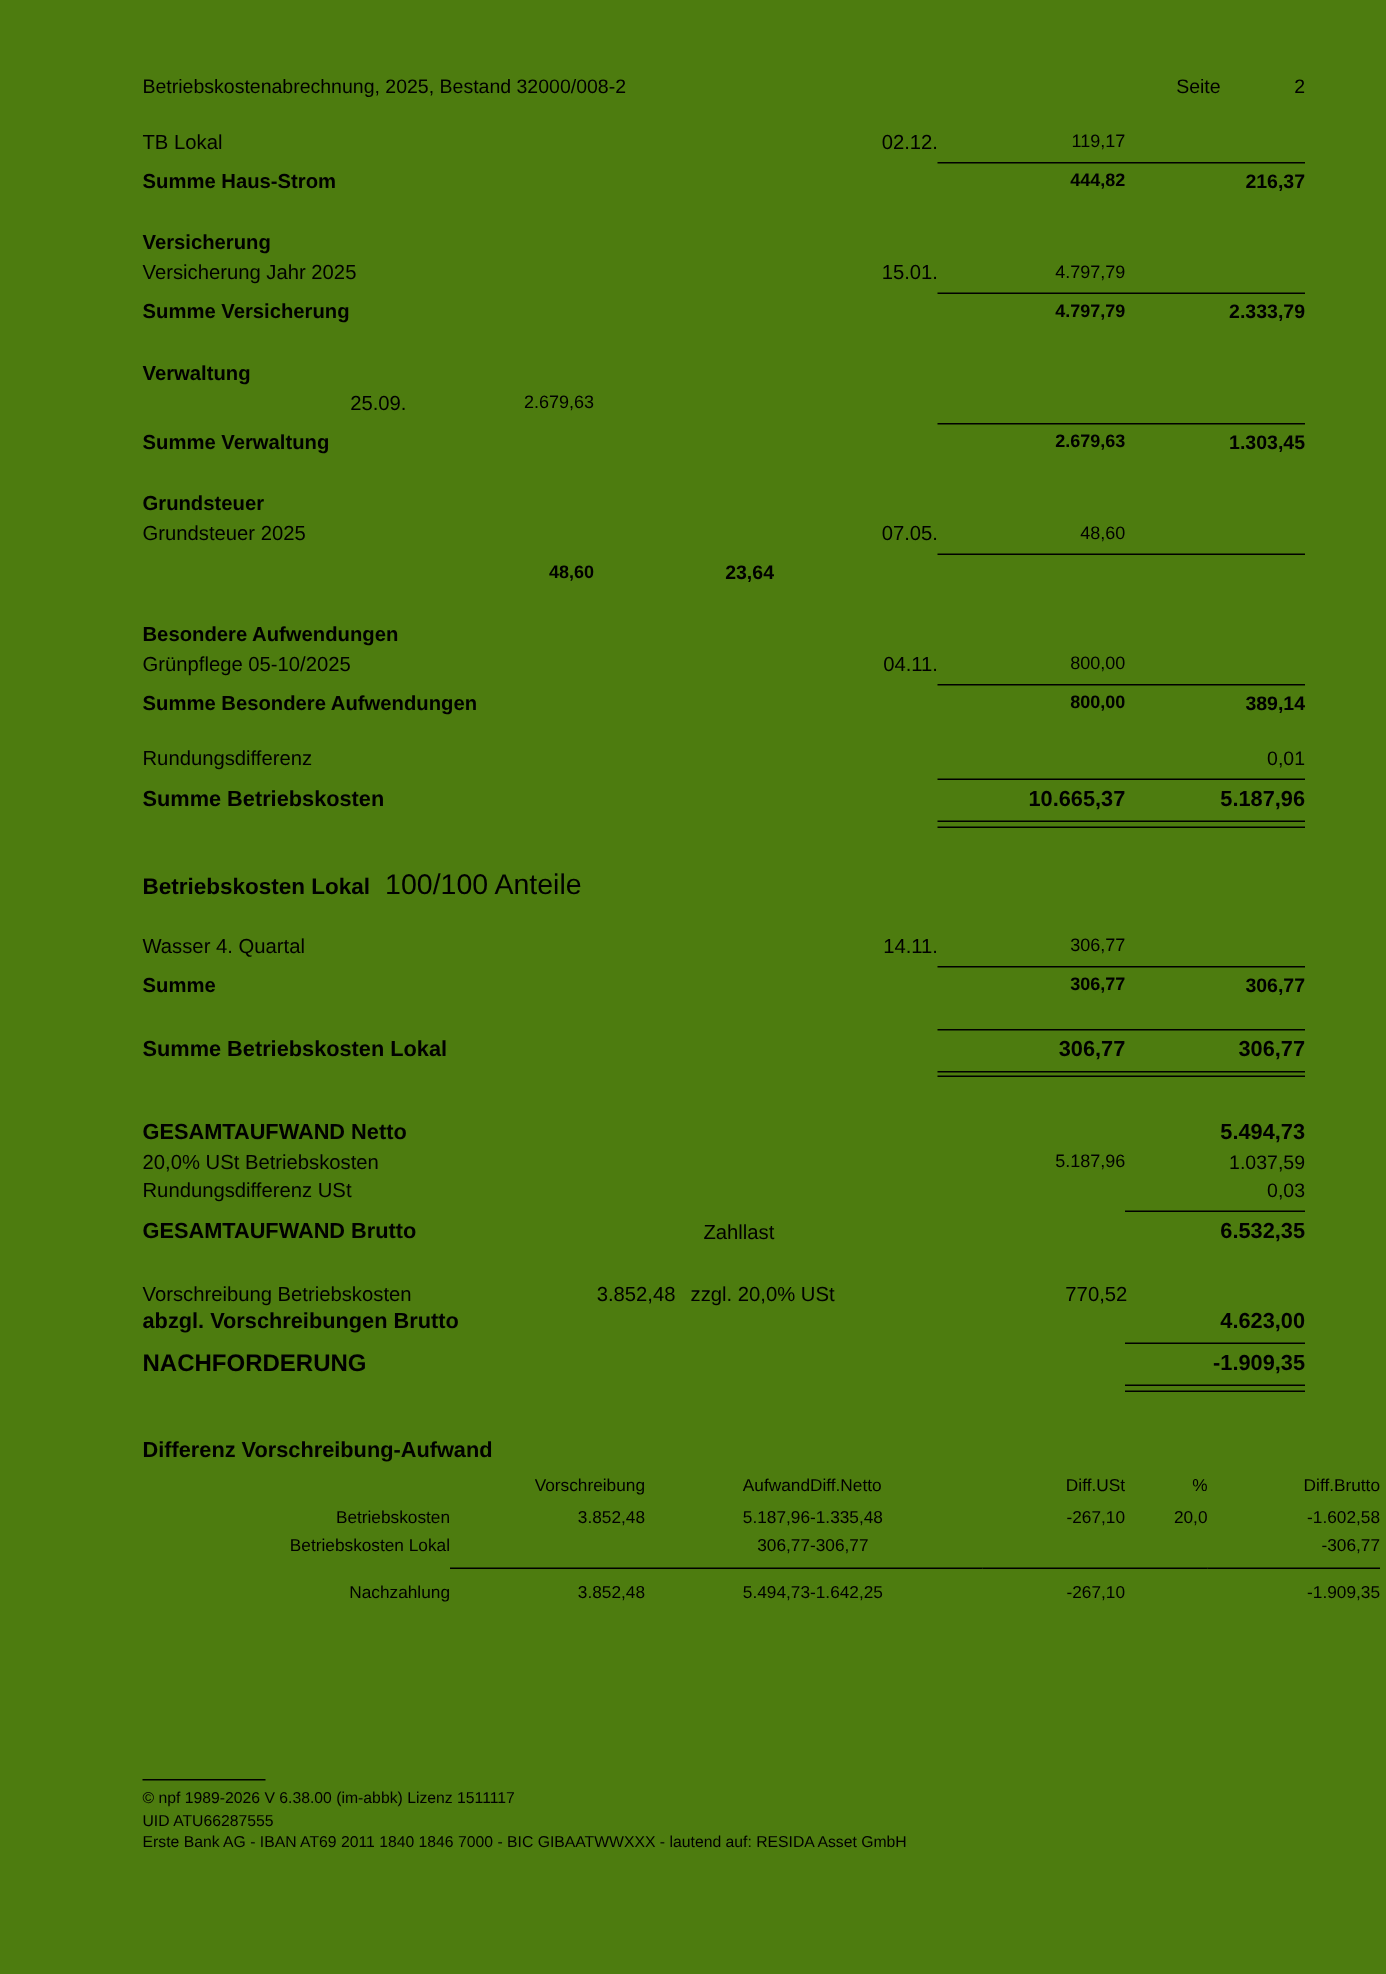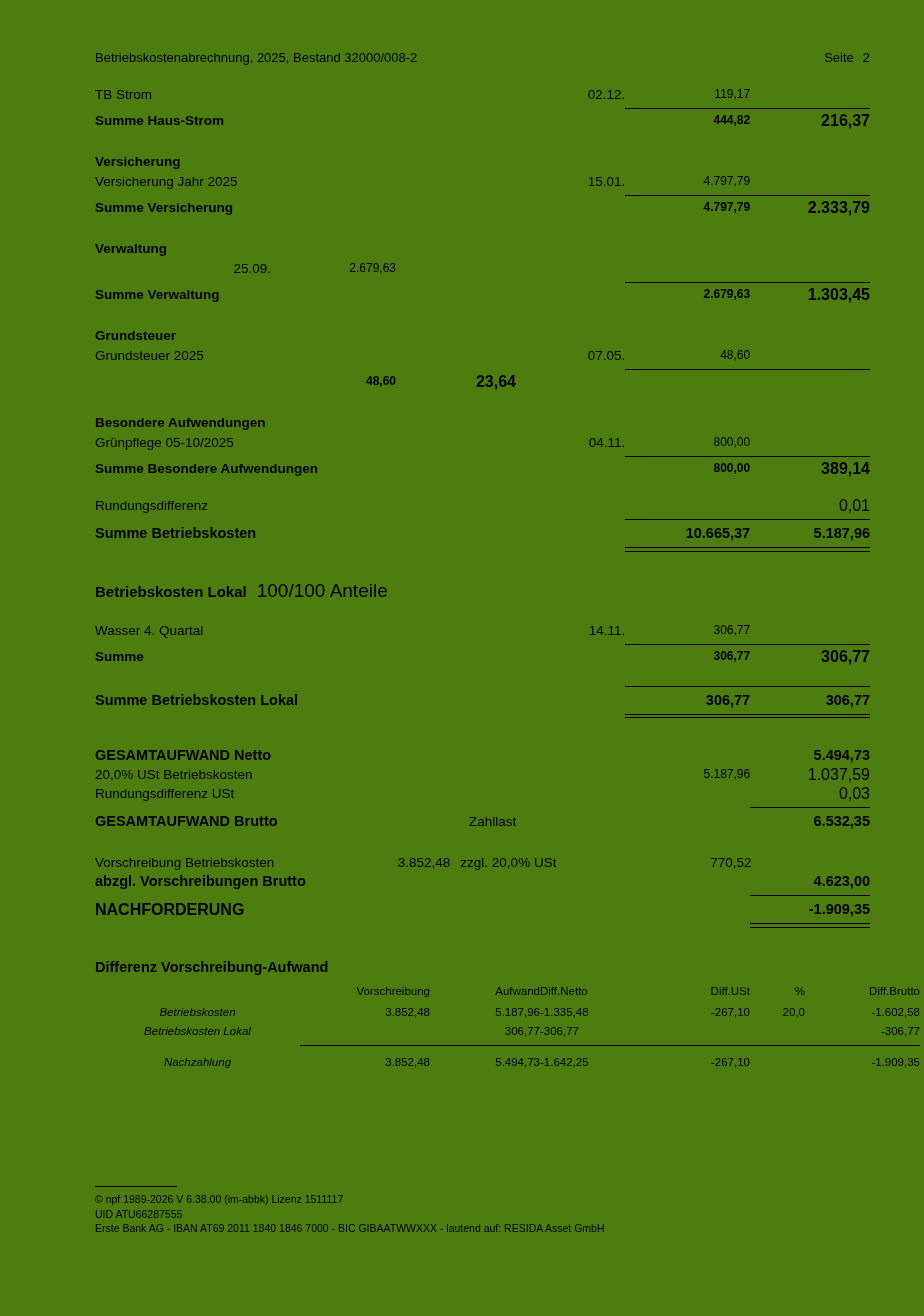--- a/index.html
+++ b/index.html
@@ -44,41 +44,41 @@
     text-align: right;
     padding-left: 1px;
   }
   .c-amt1 {
     width: 125px;
     font-size: 12px;
     text-align: right;
   }
   .c-amt2 {
     width: 120px;
-    font-size: 16px;
+    font-size: 13px;
     text-align: right;
   }
   .bold { font-weight: bold; }
 
   .sp4  { height: 4px; }
   .sp6  { height: 6px; }
   .sp22 { height: 22px; }
   .sp26 { height: 26px; }
   .sp30 { height: 30px; }
 
   
   .docheader {
     display: flex;
     justify-content: space-between;
     align-items: baseline;
     width: 775px;
     font-size: 13px;
   }
   .pagenum-label { margin-right: 9px; }
-  .pagenum-wrap { display: flex; }
+  .pagenum-wrap { display: flex; gap: 40px; }
 
   
   .rule-wrap {
     display: flex;
     width: 775px;
   }
   .rule-pad-label { width: 530px; }
   .rule-line {
     height: 0;
     border-top: 1.3px solid #000;
@@ -138,21 +138,21 @@
     border-collapse: collapse;
     font-size: 11.5px;
     table-layout: fixed;
   }
   .dtable th, .dtable td {
     padding: 0;
     font-weight: normal;
     line-height: 19px;
     vertical-align: bottom;
   }
-  .dt-c0 { width: 205px; text-align: center; font-style: italic; }
+  .dt-c0 { width: 205px; text-align: right; }
   .dt-c1 { width: 130px; text-align: right; }
   .dt-c2 { width: 110px; text-align: right; }
   .dt-c3 { width: 115px; text-align: left; }
   .dt-c4 { width: 95px;  text-align: right; }
   .dt-c5 { width: 55px;  text-align: right; }
   .dt-c6 { width: 115px; text-align: right; padding-right: 2px; }
   .dt-head td { padding-bottom: 2px; }
   .dt-totrow td {
     border-top: 1.3px solid #000;
     padding-top: 7px;
@@ -187,21 +187,21 @@
       <span>Betriebskostenabrechnung, 2025, Bestand 32000/008-2</span>
       <span class="pagenum-wrap">
         <span class="pagenum-label">Seite</span>
         <span>2</span>
       </span>
     </div>
 
     <div class="sp22"></div>
 
     <div class="row">
-      <span class="c-label">TB Strom</span>
+      <span class="c-label">TB Lokal</span>
       <span class="c-date">02.12.</span>
       <span class="c-amt1">119,17</span>
       <span class="c-amt2"></span>
     </div>
     <div class="sp6"></div>
     <div class="rule-wrap">
       <span class="rule-pad-label"></span>
       <span class="rule-line rule-both"></span>
     </div>
     <div class="sp4"></div>

